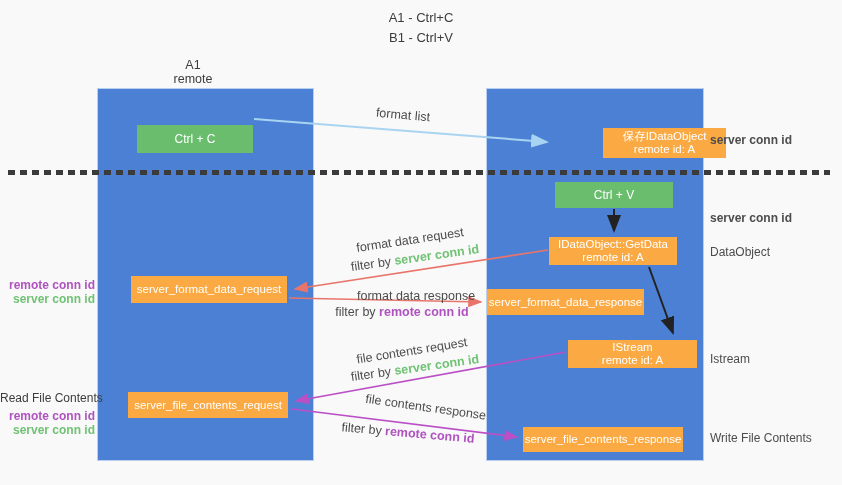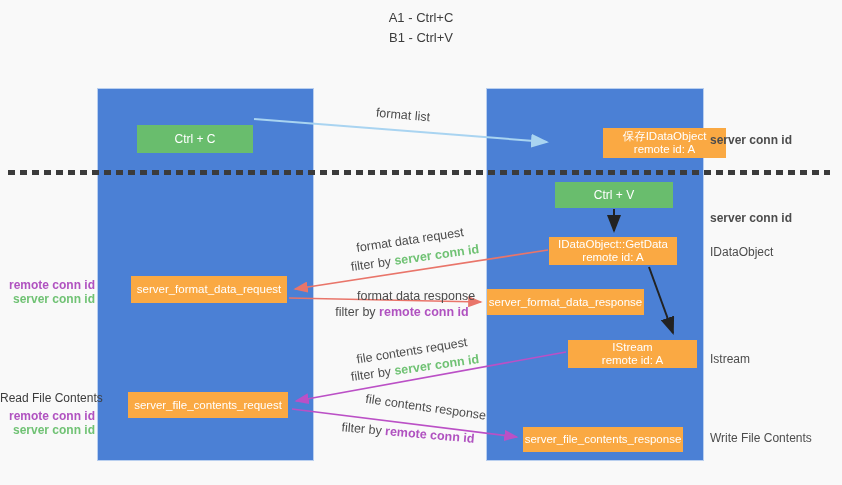--- a/index.html
+++ b/index.html
@@ -69,20 +69,24 @@
 </head>
 <body>
 
 <div class="canvas">
 
   <div class="title">
     <div>A1 - Ctrl+C</div>
     <div>B1 - Ctrl+V</div>
   </div>
 
+  <div class="hdr hdr-a">
+    <div>A1</div>
+    <div>remote</div>
+  </div>
   <div class="hdr hdr-b">
     <div>B1</div>
     <div>connection</div>
   </div>
 
   <div class="col col-a"></div>
   <div class="col col-b"></div>
 
   <div class="dotted"></div>
 
@@ -170,21 +174,21 @@
   </div>
 
   <div class="albl l-fcresp">file contents response</div>
   <div class="albl l-fbr2">
     <span>filter by</span>
     <span class="bold-purple">remote conn id</span>
   </div>
 
   <div class="anno anno-r r1 bold-green">server conn id</div>
   <div class="anno anno-r r2 bold-green">server conn id</div>
-  <div class="anno anno-r r3">IDataObject</div>
+  <div class="anno anno-r r3">DataObject</div>
   <div class="anno anno-r r4">Istream</div>
   <div class="anno anno-r r5">Write File Contents</div>
 
   <div class="anno-lgrp lg1">
     <div class="bold-purple">remote conn id</div>
     <div class="bold-green">server conn id</div>
   </div>
 
   <div class="anno-lgrp lg2">
     <div>Read File Contents</div>

